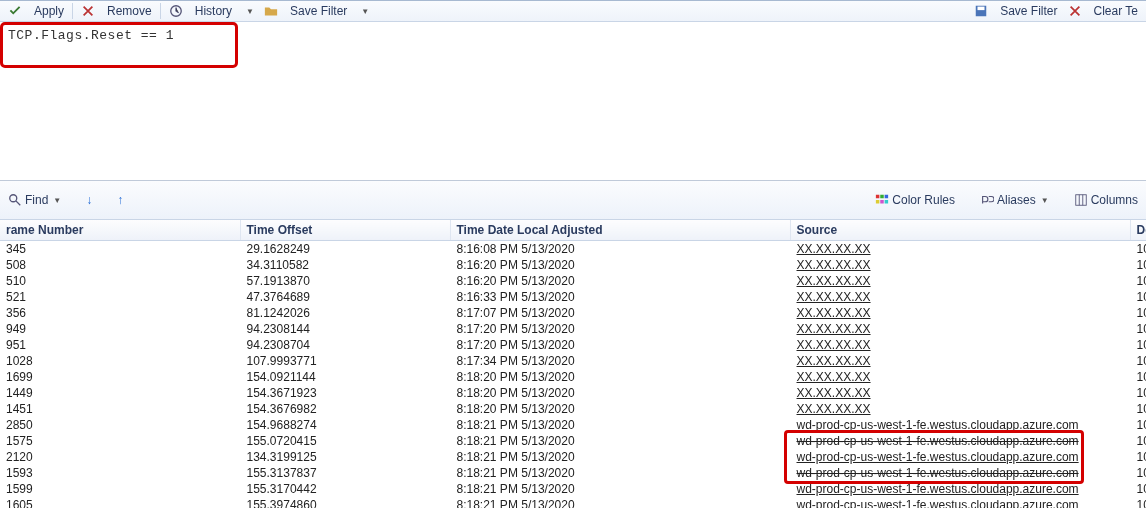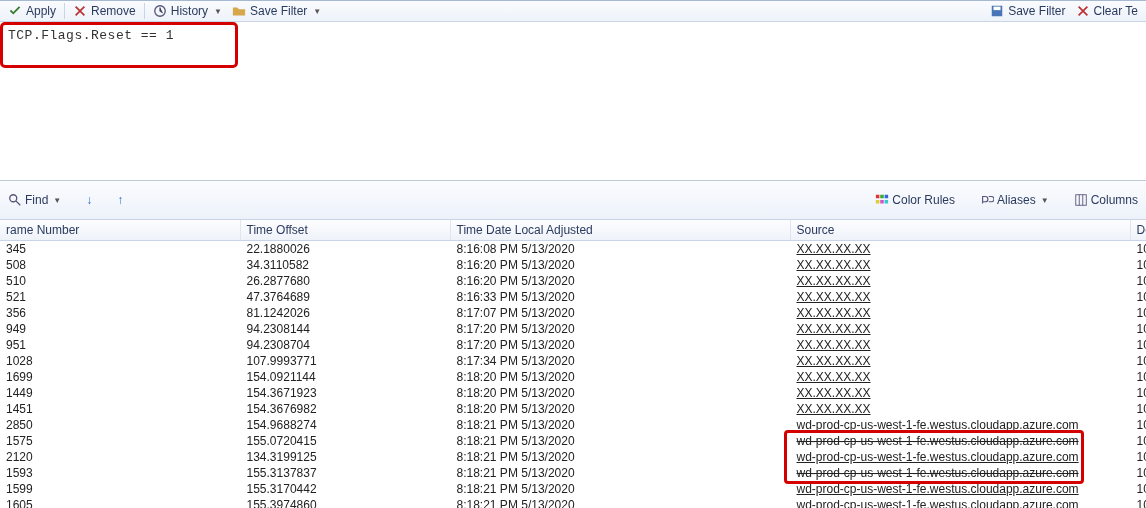--- a/index.html
+++ b/index.html
@@ -1,31 +1,31 @@
 <!DOCTYPE html>
 <html><head>
 <meta charset="utf-8">
 <style>
   html, body { margin: 0; padding: 0; font-family: "Segoe UI", Tahoma, sans-serif; font-size: 12px; color: #222; background: #fff; width: 1146px; }
   .outer { border-top: 1px solid #a7b9d1; }
   .toolbar-row { display: flex; align-items: center; height: 20px; background: linear-gradient(#f9fbfe,#eef3fa); border-bottom: 1px solid #c9d5e6; padding: 0 4px; gap: 2px; white-space: nowrap; overflow: hidden; }
-  .toolbar-row .tbbtn { display: inline-flex; align-items: center; gap: 4px; padding: 0 4px; color: #2a3b5f; cursor: default; }
+  .toolbar-row .tbbtn { display: inline-flex; align-items: center; gap: 12px; padding: 0 4px; color: #2a3b5f; cursor: default; }
   .toolbar-row .sep { width:1px; height:16px; background:#c9d5e6; margin:0 2px; }
   .spacer { flex: 1; }
   .dd-arrow { font-size: 8px; color:#555; margin-left:2px; }
   .ico { display:inline-block; width:14px; height:14px; }
   .filter-area { position: relative; height: 158px; background:#fff; border-bottom:1px solid #c0cad9; }
   .filter-text { font-family: "Courier New", monospace; font-size: 13px; padding: 6px 8px; color:#333; letter-spacing: 0.5px; }
   .annot-filter { position:absolute; left:0; top:0; width:232px; height:40px; border:3px solid #d40000; border-radius:5px; pointer-events:none; }
   .section-title { background: linear-gradient(#f4f8fd,#e6eef8); border-top:1px solid #c9d5e6; border-bottom:1px solid #c9d5e6; padding: 3px 6px; color:#2a3b5f; font-size:12px; }
   .section-tools { display:flex; align-items:center; height:22px; background: linear-gradient(#fbfcfe,#edf2fa); border-bottom:1px solid #c9d5e6; padding:8px 4px; gap:17px; }
   .section-tools .tbbtn { display:inline-flex; align-items:center; gap:3px; padding:0 4px; color:#2a3b5f; }
   .grid-wrap { overflow:hidden; }
   table.frames { border-collapse: collapse; width: 100%; table-layout: fixed; }
-  table.frames th { text-align:left; font-weight:normal; background: linear-gradient(#fdfdfe,#eef2f9); border-bottom:1px solid #c9d5e6; border-right:1px solid #dfe6f1; padding:3px 6px; color:#2a3b5f; font-size:12px; white-space:nowrap; overflow:hidden; }
+  table.frames th { text-align:left; font-weight:bold; background: linear-gradient(#fdfdfe,#eef2f9); border-bottom:1px solid #c9d5e6; border-right:1px solid #dfe6f1; padding:3px 6px; color:#2a3b5f; font-size:12px; white-space:nowrap; overflow:hidden; }
   table.frames td { padding:0px 6px; font-size:12px; border-right:1px solid transparent; white-space:nowrap; overflow:hidden; line-height:16px; height:16px; }
   col.c-frame   { width: 240px; }
   col.c-offset  { width: 210px; }
   col.c-time    { width: 340px; }
   col.c-source  { width: 340px; }
   col.c-dest    { width: 30px; }
   .source-cell { position: relative; text-decoration: underline; }
   
   .annot-box { position:absolute; border:3px solid #d40000; border-radius:4px; pointer-events:none; }
   .grid-area { position: relative; }
@@ -142,35 +142,35 @@
             <th>rame Number</th>
             <th>Time Offset</th>
             <th>Time Date Local Adjusted</th>
             <th>Source</th>
             <th>De</th>
           </tr>
         </thead>
         <tbody id="frames-body">
             <tr>
               <td>345</td>
-              <td>22.1880026</td>
+              <td>29.1628249</td>
               <td>8:16:08 PM 5/13/2020</td>
               <td class="source-cell">XX.XX.XX.XX</td>
               <td>10.</td>
             </tr>
             <tr>
               <td>508</td>
               <td>34.3110582</td>
               <td>8:16:20 PM 5/13/2020</td>
               <td class="source-cell">XX.XX.XX.XX</td>
               <td>10.</td>
             </tr>
             <tr>
               <td>510</td>
-              <td>26.2877680</td>
+              <td>57.1913870</td>
               <td>8:16:20 PM 5/13/2020</td>
               <td class="source-cell">XX.XX.XX.XX</td>
               <td>10.</td>
             </tr>
             <tr>
               <td>521</td>
               <td>47.3764689</td>
               <td>8:16:33 PM 5/13/2020</td>
               <td class="source-cell">XX.XX.XX.XX</td>
               <td>10.</td>

